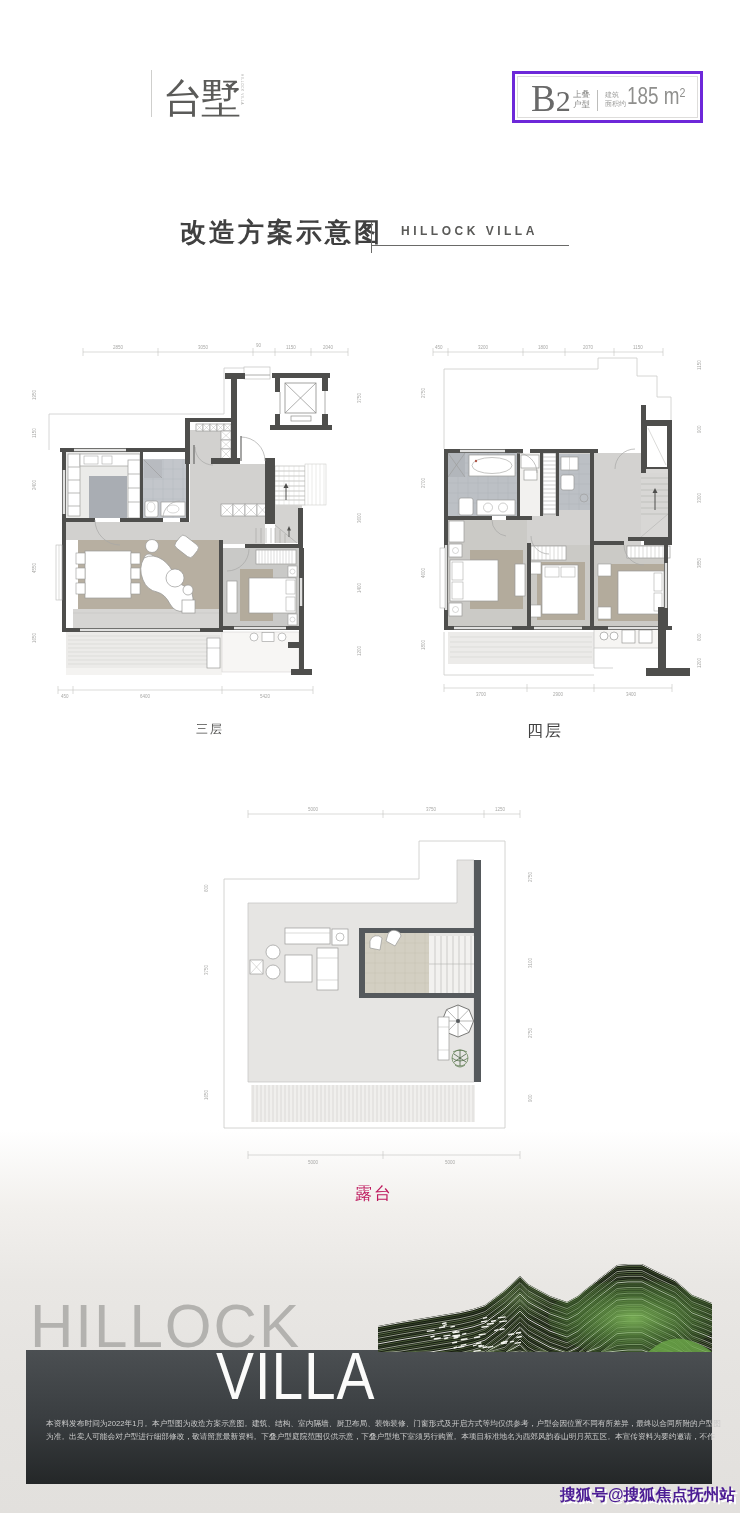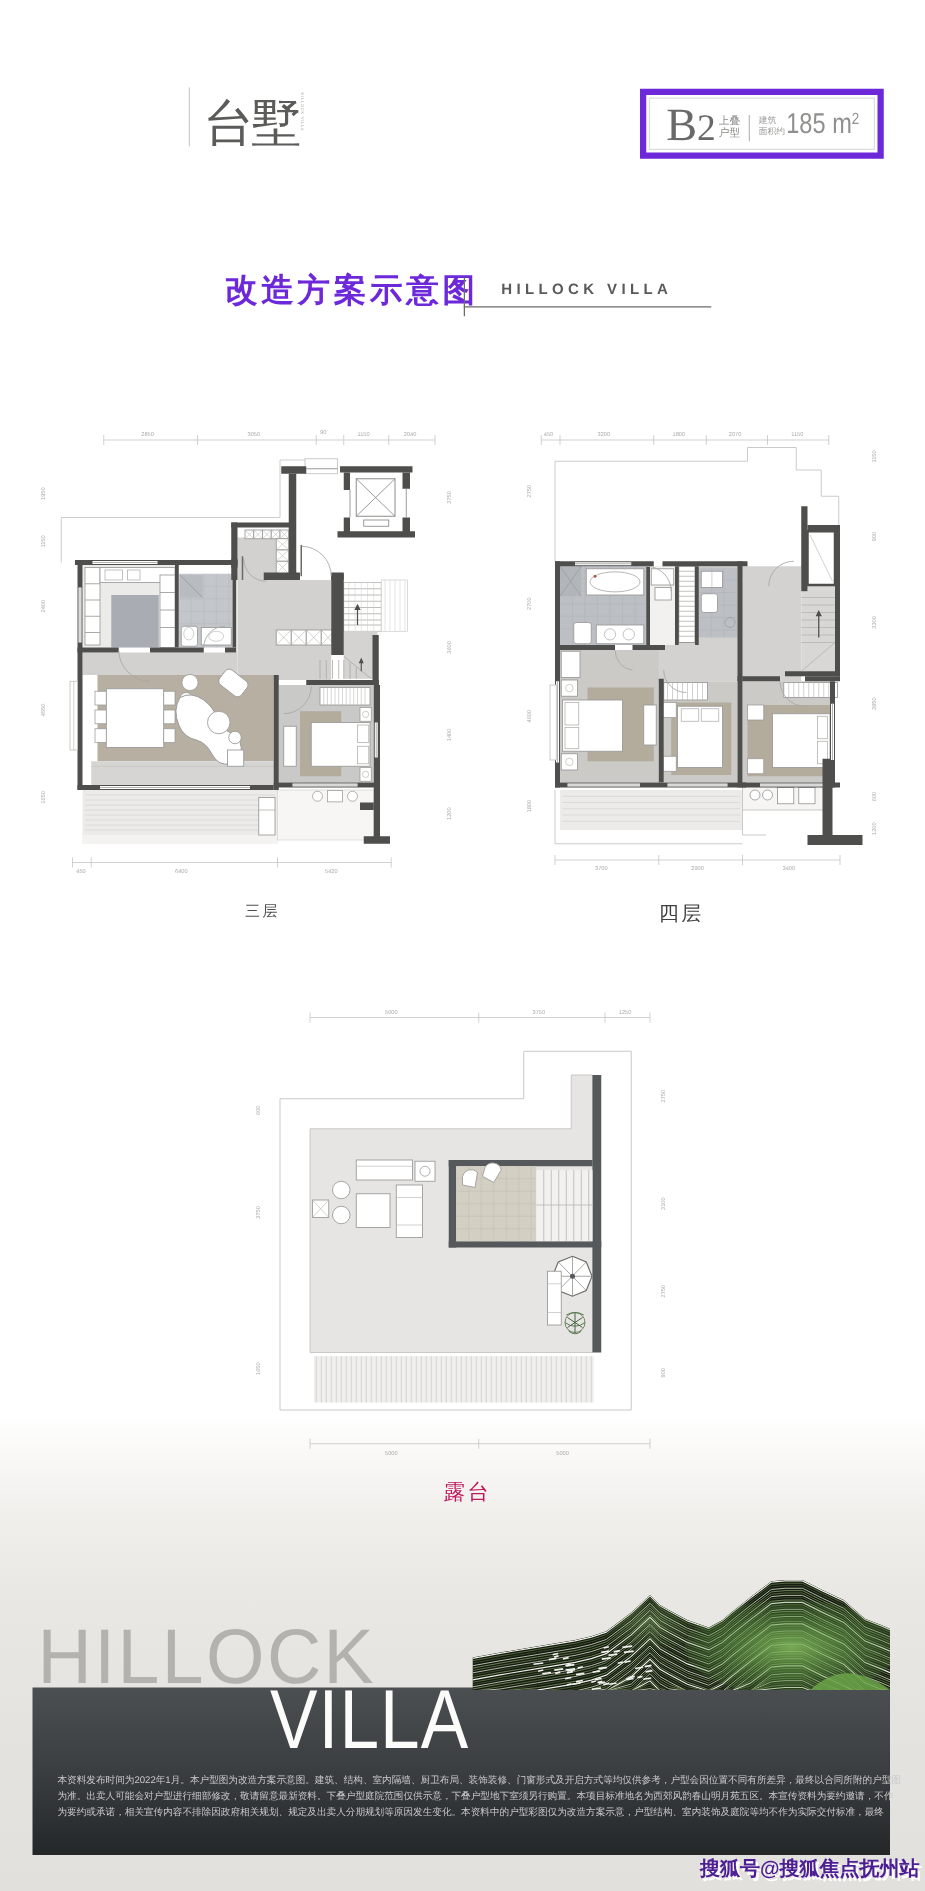--- a/index.html
+++ b/index.html
@@ -12,30 +12,30 @@
 
 <div class="abs" style="left:0;top:1130px;width:740px;height:383px;background:linear-gradient(180deg,#ffffff 0%,#f2f0ed 20%,#e9e7e4 40%,#e5e3e0 65%,#e2e0dd 100%)"></div>
 
 
 <div class="abs" style="left:151px;top:70px;width:1px;height:47px;background:#cfcfcd"></div>
 
 <div class="abs" style="left:163px;top:71px;font-size:40px;color:#5b5b59;letter-spacing:-2px">台墅</div>
 
 <div class="abs" style="left:240px;top:74px;font-size:3.2px;color:#a9a9a7;writing-mode:vertical-rl;letter-spacing:0.6px">HILLOCK VILLA</div>
 
-<div class="abs" style="left:512px;top:71px;width:185px;height:46px;border:5px solid #6d28d9;background:#fff">
+<div class="abs" style="left:512px;top:71px;width:185px;height:46px;border:3px solid #6d28d9;background:#fff">
   <div class="abs" style="left:2px;top:2px;right:2px;bottom:2px;border:1px solid #dedddb"></div>
   <div class="abs" style="left:16px;top:3px;font-family:'Liberation Serif',serif;color:#696969"><span style="font-size:37px">B</span><span style="font-size:30px">2</span></div>
   <div class="abs" style="left:58px;top:15px;font-size:8.5px;color:#8a8a88;line-height:10px">上叠<br>户型</div>
   <div class="abs" style="left:82px;top:16px;width:1px;height:21px;background:#bdbdbb"></div>
   <div class="abs" style="left:90px;top:16px;font-size:7px;color:#9a9a98;line-height:9px">建筑<br>面积约</div>
   <div class="abs" style="left:112px;top:9px;font-size:23px;color:#8f8f8d;white-space:nowrap;transform:scaleX(0.82);transform-origin:top left">185 m<span style="font-size:13px;vertical-align:7px">2</span></div>
 </div>
 
-<div class="abs" style="left:180px;top:215px;font-size:26px;color:#6d28d9;letter-spacing:3px;font-weight:bold">改造方案示意图</div>
+<div class="abs" style="left:180px;top:215px;font-size:26px;color:#404040;letter-spacing:3px;font-weight:bold">改造方案示意图</div>
 
 <div class="abs" style="left:401px;top:224px;font-size:12px;color:#5a5a58;letter-spacing:3.5px;font-weight:bold">HILLOCK VILLA</div>
 
 <div class="abs" style="left:371px;top:245px;width:198px;height:1px;background:#6a6a68"></div>
 
 <div class="abs" style="left:371px;top:222px;width:1px;height:31px;background:#6a6a68"></div>
 
 <div class="abs" style="left:28px;top:338px;width:345px;height:370px">
 <svg width="345" height="370" viewBox="0 0 345 370" id="plan3f">
 <g font-family="Liberation Sans">
@@ -921,18 +921,17 @@
 <line x1="109.8" y1="93.5" x2="116.1" y2="92.5"></line>
 <line x1="100.0" y1="86.1" x2="103.9" y2="85.1"></line>
 <line x1="95.4" y1="91.4" x2="102.8" y2="90.4"></line>
 </g>
 </svg>
 </div>
 
 <div class="abs" style="left:46px;top:1417px;font-size:7.7px;color:#c9c9c9;line-height:13px;white-space:nowrap">
 <div>本资料发布时间为2022年1月。本户型图为改造方案示意图。建筑、结构、室内隔墙、厨卫布局、装饰装修、门窗形式及开启方式等均仅供参考，户型会因位置不同有所差异，最终以合同所附的户型图</div>
 <div>为准。出卖人可能会对户型进行细部修改，敬请留意最新资料。下叠户型庭院范围仅供示意，下叠户型地下室须另行购置。本项目标准地名为西郊风韵春山明月苑五区。本宣传资料为要约邀请，不作</div>
-<div>为要约或承诺，相关宣传内容不排除因政府相关规划、规定及出卖人分期规划等原因发生变化。本资料中的户型彩图仅为改造方案示意，户型结构、室内装饰及庭院等均不作为实际交付标准，最终</div>
 </div>
 
 <div class="abs" style="left:560px;top:1485px;font-size:16px;font-weight:bold;color:#4c1d95;text-shadow:2px 2px 0 #ffffff;white-space:nowrap">搜狐号@搜狐焦点抚州站</div>
 
 </div>
 
 </body></html>

